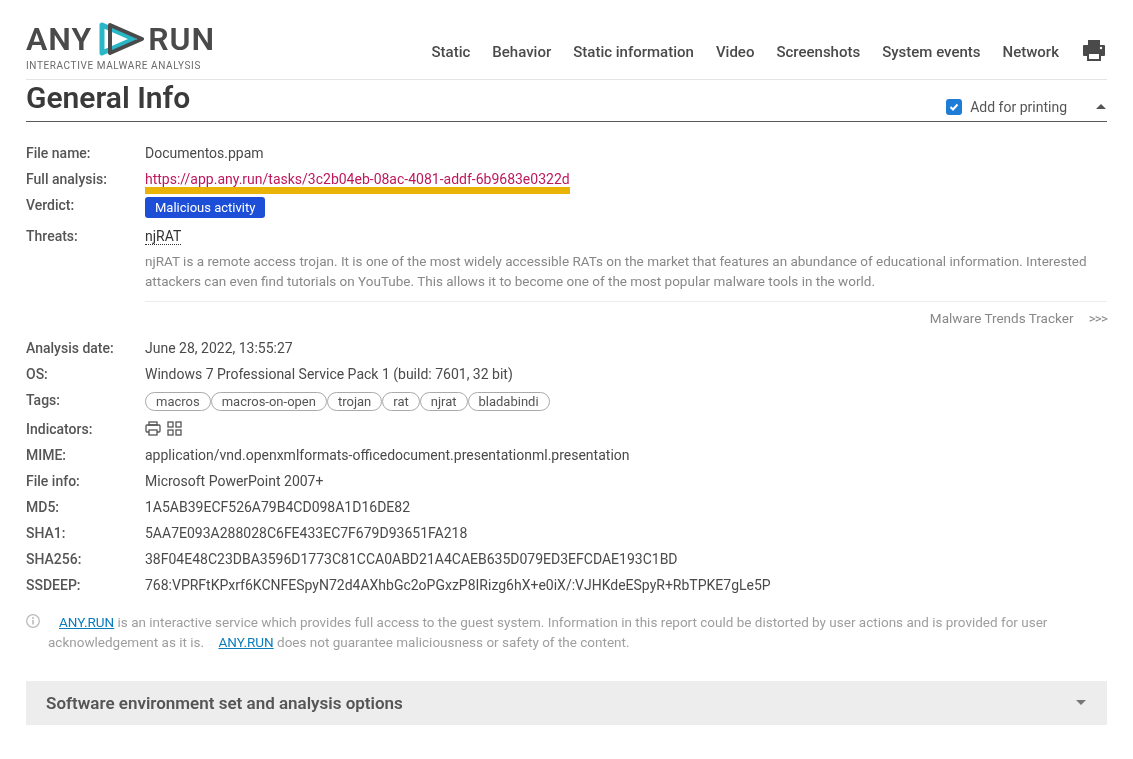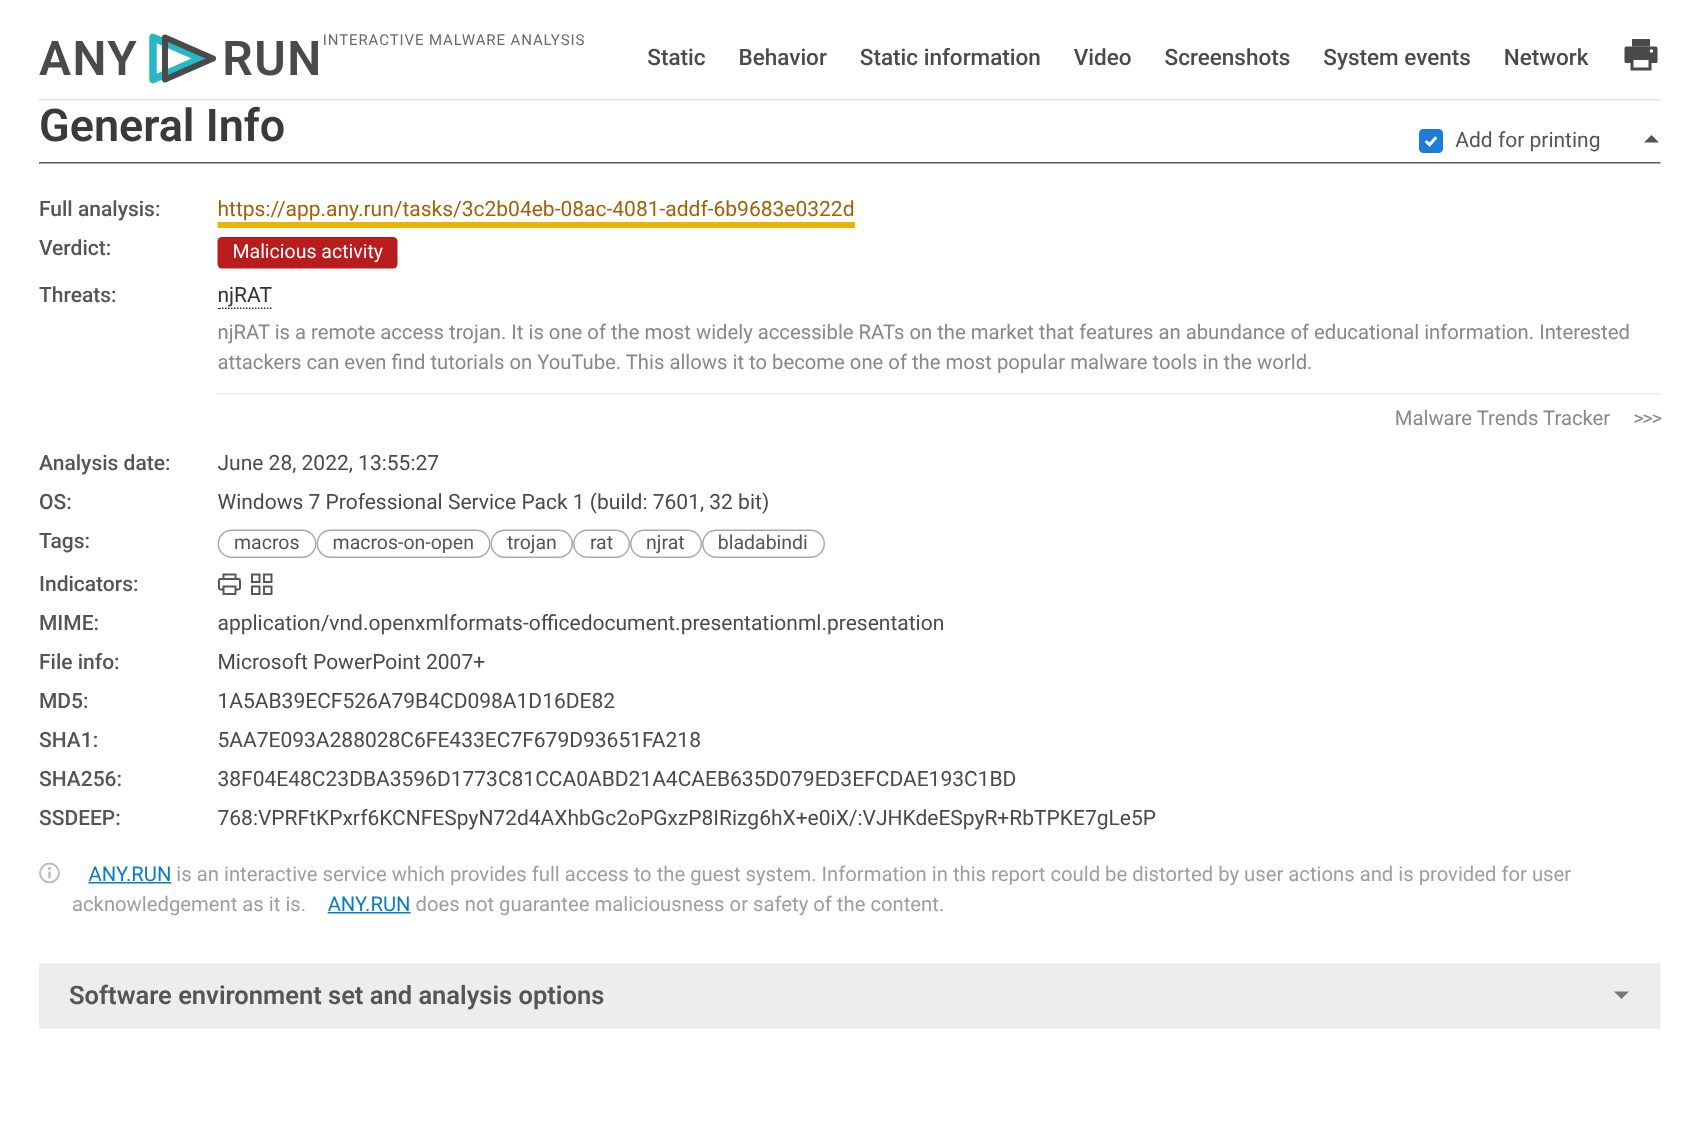--- a/index.html
+++ b/index.html
@@ -14,21 +14,21 @@
     padding: 20px 26px 40px 26px;
   }
   
   .header {
     display: flex;
     justify-content: space-between;
     align-items: flex-end;
     border-bottom: 1px solid #e4e4e4;
     padding-bottom: 8px;
   }
-  .logo-block { display: flex; flex-direction: row; }
+  .logo-block { display: flex; flex-direction: column; }
   .logo-main { display: flex; align-items: center; gap: 4px; }
   .logo-text {
     font-size: 32px;
     font-weight: 600;
     letter-spacing: 1px;
     color: #4a4a4a;
   }
   .logo-sub {
     font-size: 10px;
     letter-spacing: 0.6px;
@@ -89,26 +89,26 @@
     color: #555;
     font-size: 14px;
     font-weight: 500;
   }
   .row .value {
     color: #4a4a4a;
     font-size: 14px;
     flex: 1;
   }
   .row .value a.link {
-    color: #a16207;
+    color: #be185d;
     text-decoration: none;
-    border-bottom: 4px solid #eab308;
+    border-bottom: 7px solid #eab308;
   }
   .verdict-badge {
-    background: #b91c1c;
+    background: #1d4ed8;
     color: #fff;
     padding: 3px 10px;
     border-radius: 3px;
     font-size: 13px;
     display: inline-block;
   }
   .threat-link {
     color: #333;
     border-bottom: 1px dotted #333;
     cursor: pointer;
@@ -224,20 +224,24 @@
       <span class="carets">
         <svg width="12" height="10" viewBox="0 0 12 10">
           <path d="M1 7 L6 2 L11 7" fill="#555"></path>
         </svg>
       </span>
     </div>
   </div>
 
   <div class="rows">
 
+    <div class="row">
+      <div class="label">File name:</div>
+      <div class="value">Documentos.ppam</div>
+    </div>
 
     <div class="row">
       <div class="label">Full analysis:</div>
       <div class="value"><a class="link">https://app.any.run/tasks/3c2b04eb-08ac-4081-addf-6b9683e0322d</a></div>
     </div>
 
     <div class="row">
       <div class="label">Verdict:</div>
       <div class="value"><span class="verdict-badge">Malicious activity</span></div>
     </div>

